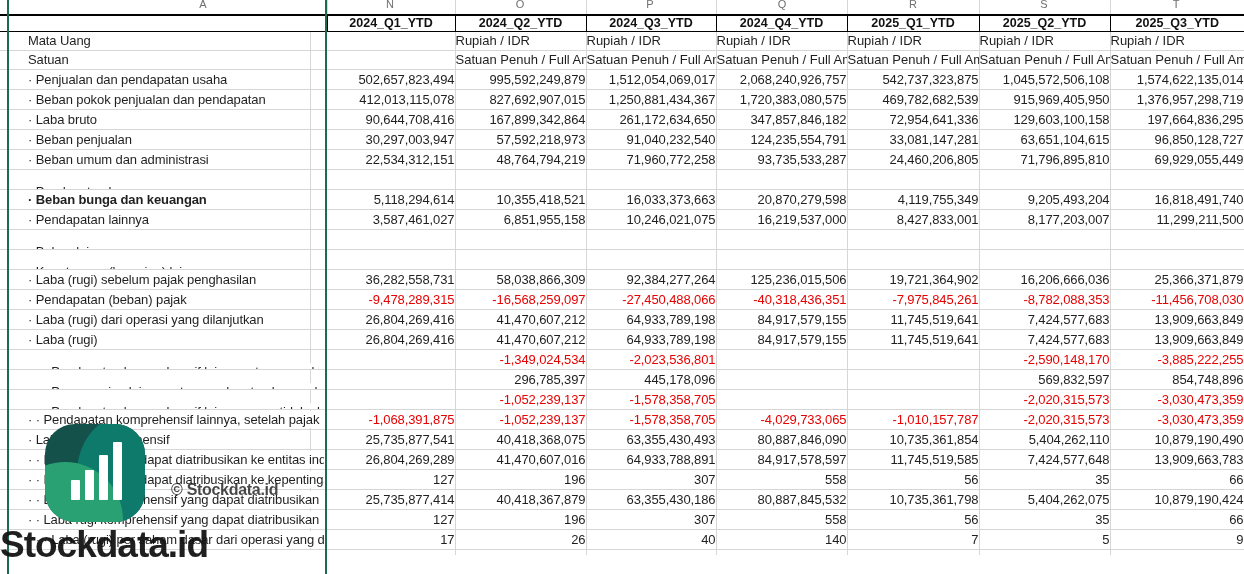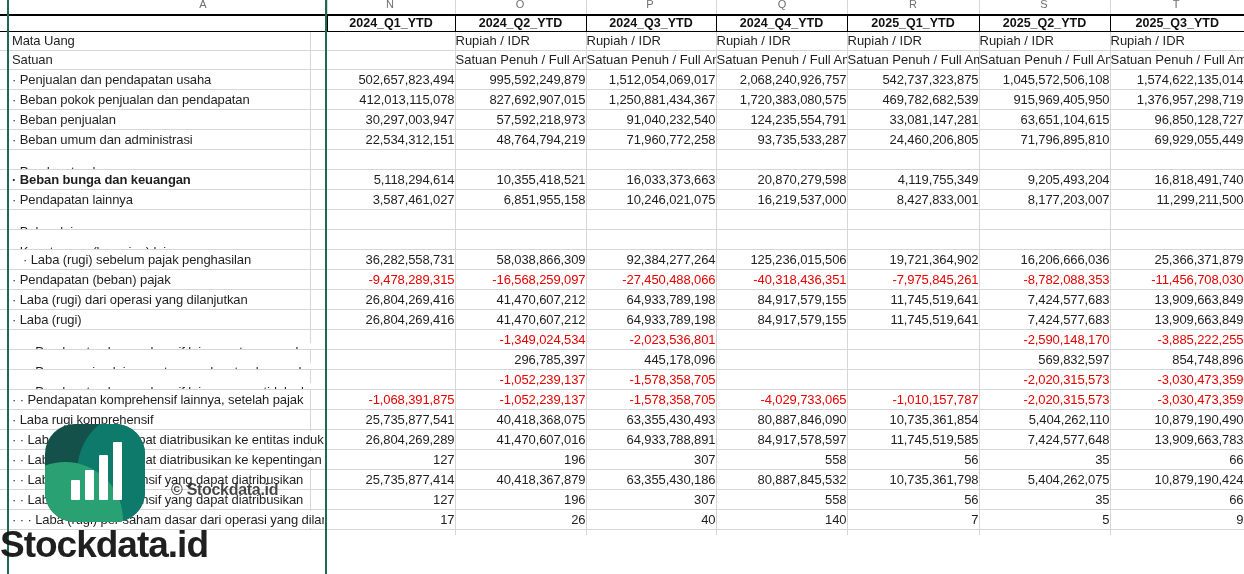--- a/index.html
+++ b/index.html
@@ -32,21 +32,21 @@
   td.num { text-align:right; padding-right:7px; letter-spacing:-0.1px; }
   td.num.neg { color:#e60000; }
   td.mval { text-align:left; padding-left:4px; }
   td.lab {
     position:relative; border-bottom:1px solid #d6d6d6; background:#fff;
     background-image:linear-gradient(#d6d6d6,#d6d6d6);
     background-repeat:no-repeat; background-position:310px 0; background-size:1px 100%;
   }
   td.lab .clip {
     position:absolute; left:0; top:0; height:19px; line-height:19px;
-    overflow:hidden; white-space:nowrap; padding-left:12px; letter-spacing:-0.1px;
+    overflow:hidden; white-space:nowrap; padding-left:28px; letter-spacing:-0.1px;
   }
   td.lab .clip span { display:inline-block; background:#fff; line-height:17px; }
   td.lab .clip.wide { z-index:3;margin-top:12px; }
   
   .vline-left  { position:absolute; top:0; left:7px;   width:2px; height:574px; background:#1d6b4e; z-index:40; }
   .vline-freeze{ position:absolute; top:0; left:325px; width:2px; height:574px; background:#1d6b4e; z-index:40; }
   
   .logo-badge { position:absolute; left:45px; top:424px; width:100px; height:98px; z-index:60; }
   .logo-text {
     position:absolute; left:0px; top:524px; z-index:60;
@@ -145,20 +145,32 @@
           <td class="num">412,013,115,078</td>
           <td class="num">827,692,907,015</td>
           <td class="num">1,250,881,434,367</td>
           <td class="num">1,720,383,080,575</td>
           <td class="num">469,782,682,539</td>
           <td class="num">915,969,405,950</td>
           <td class="num">1,376,957,298,719</td>
         </tr>
         <tr class="datarow">
           <td class="lab">
+            <div class="clip" style="width: 324px; height: 19px; line-height: 19px;"><span>· Laba bruto</span></div>
+          </td>
+          <td class="num">90,644,708,416</td>
+          <td class="num">167,899,342,864</td>
+          <td class="num">261,172,634,650</td>
+          <td class="num">347,857,846,182</td>
+          <td class="num">72,954,641,336</td>
+          <td class="num">129,603,100,158</td>
+          <td class="num">197,664,836,295</td>
+        </tr>
+        <tr class="datarow">
+          <td class="lab">
             <div class="clip" style="width: 324px; height: 19px; line-height: 19px;"><span>· Beban penjualan</span></div>
           </td>
           <td class="num">30,297,003,947</td>
           <td class="num">57,592,218,973</td>
           <td class="num">91,040,232,540</td>
           <td class="num">124,235,554,791</td>
           <td class="num">33,081,147,281</td>
           <td class="num">63,651,104,615</td>
           <td class="num">96,850,128,727</td>
         </tr>
@@ -229,21 +241,21 @@
           <td class="num"></td>
           <td class="num"></td>
           <td class="num"></td>
           <td class="num"></td>
           <td class="num"></td>
           <td class="num"></td>
           <td class="num"></td>
         </tr>
         <tr class="datarow">
           <td class="lab">
-            <div class="clip" style="width: 324px; height: 19px; line-height: 19px; margin-left: 11px;"><span>· Laba (rugi) sebelum pajak penghasilan</span></div>
+            <div class="clip" style="width: 324px; height: 19px; line-height: 19px;"><span>· Laba (rugi) sebelum pajak penghasilan</span></div>
           </td>
           <td class="num">36,282,558,731</td>
           <td class="num">58,038,866,309</td>
           <td class="num">92,384,277,264</td>
           <td class="num">125,236,015,506</td>
           <td class="num">19,721,364,902</td>
           <td class="num">16,206,666,036</td>
           <td class="num">25,366,371,879</td>
         </tr>
         <tr class="datarow">

